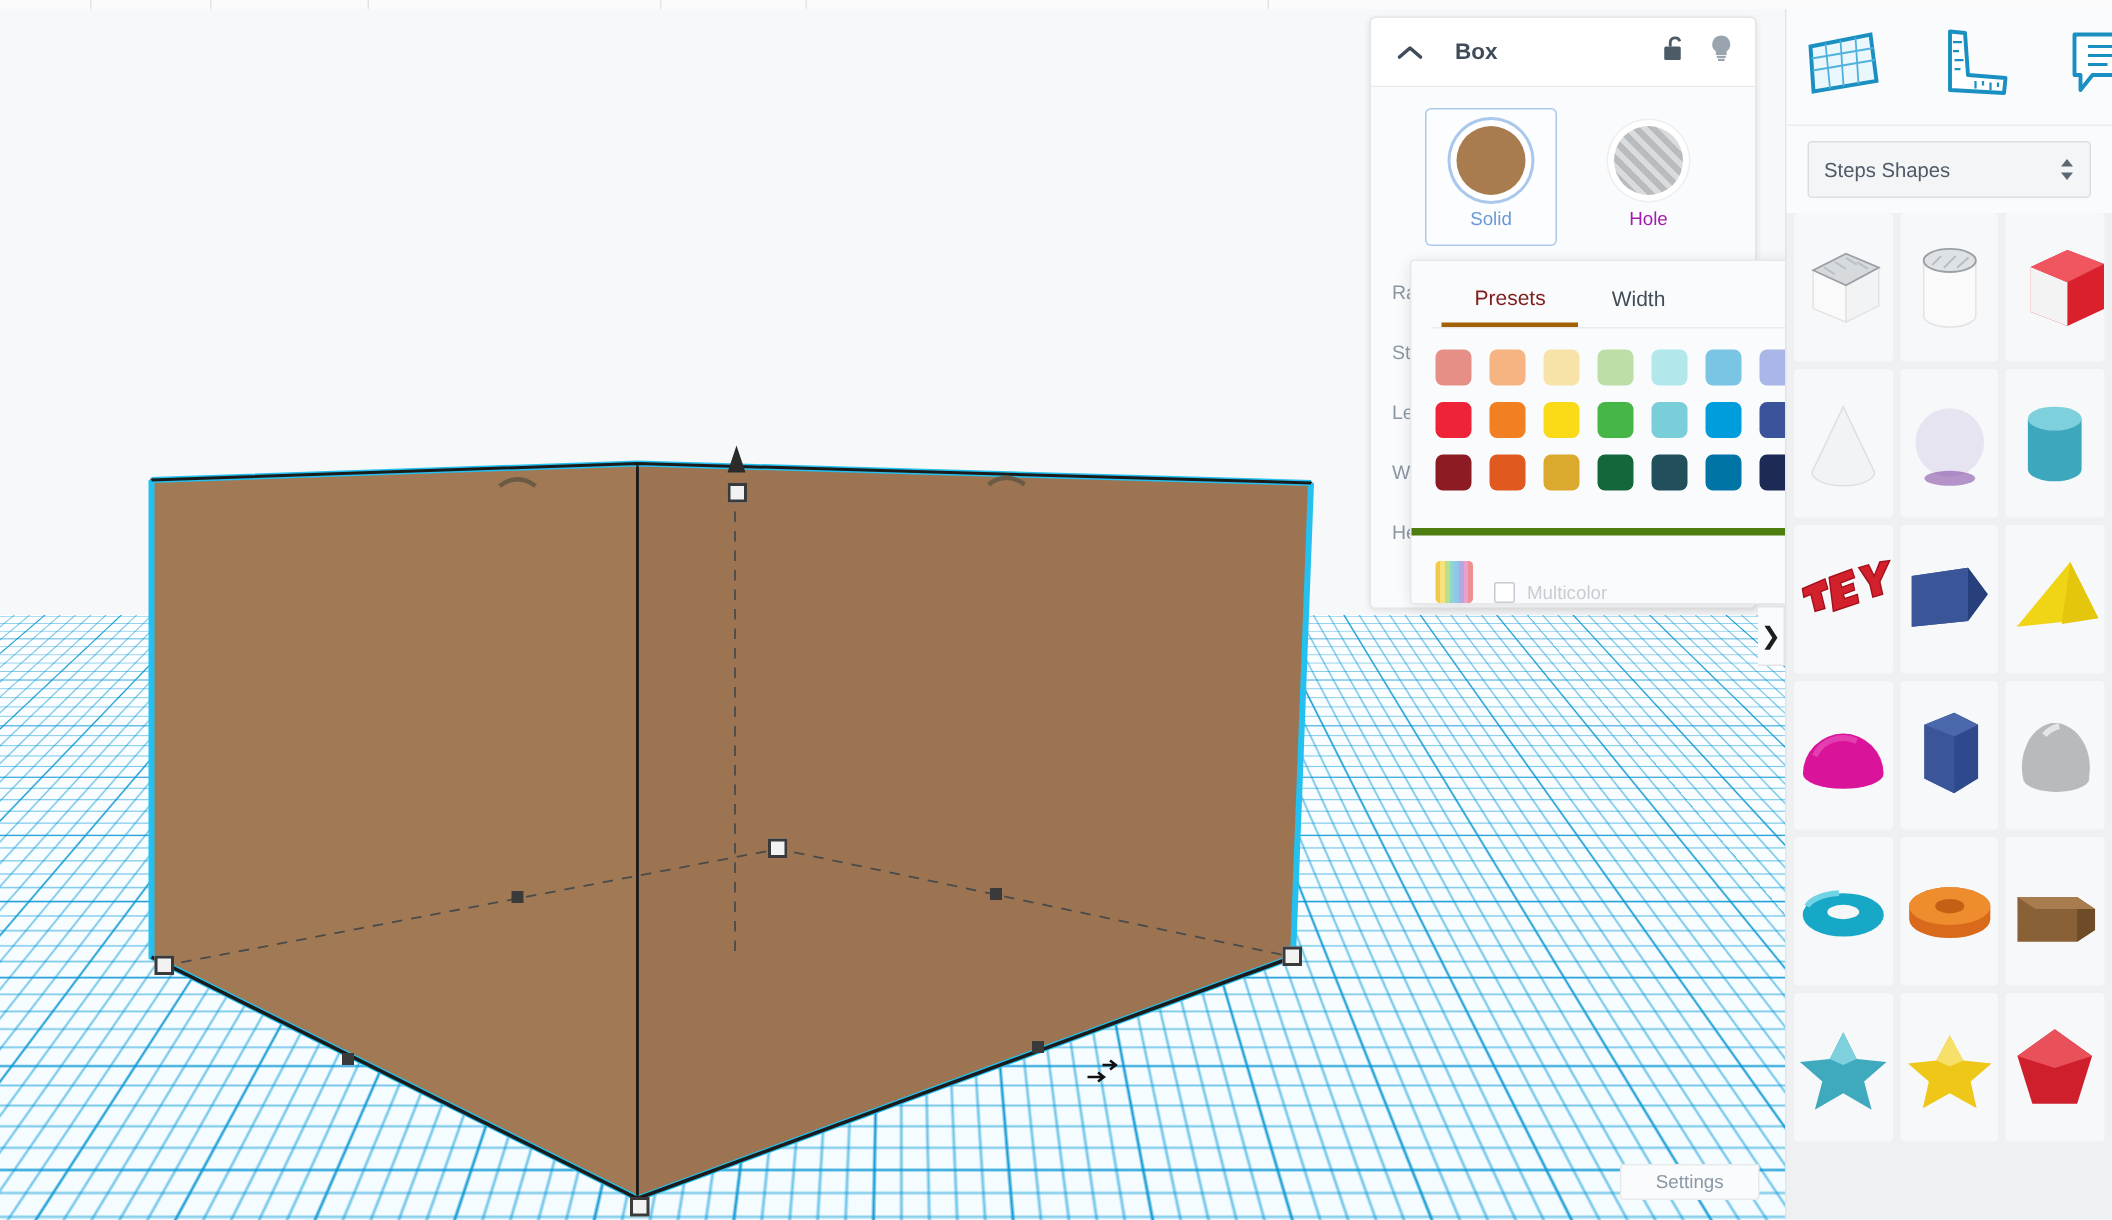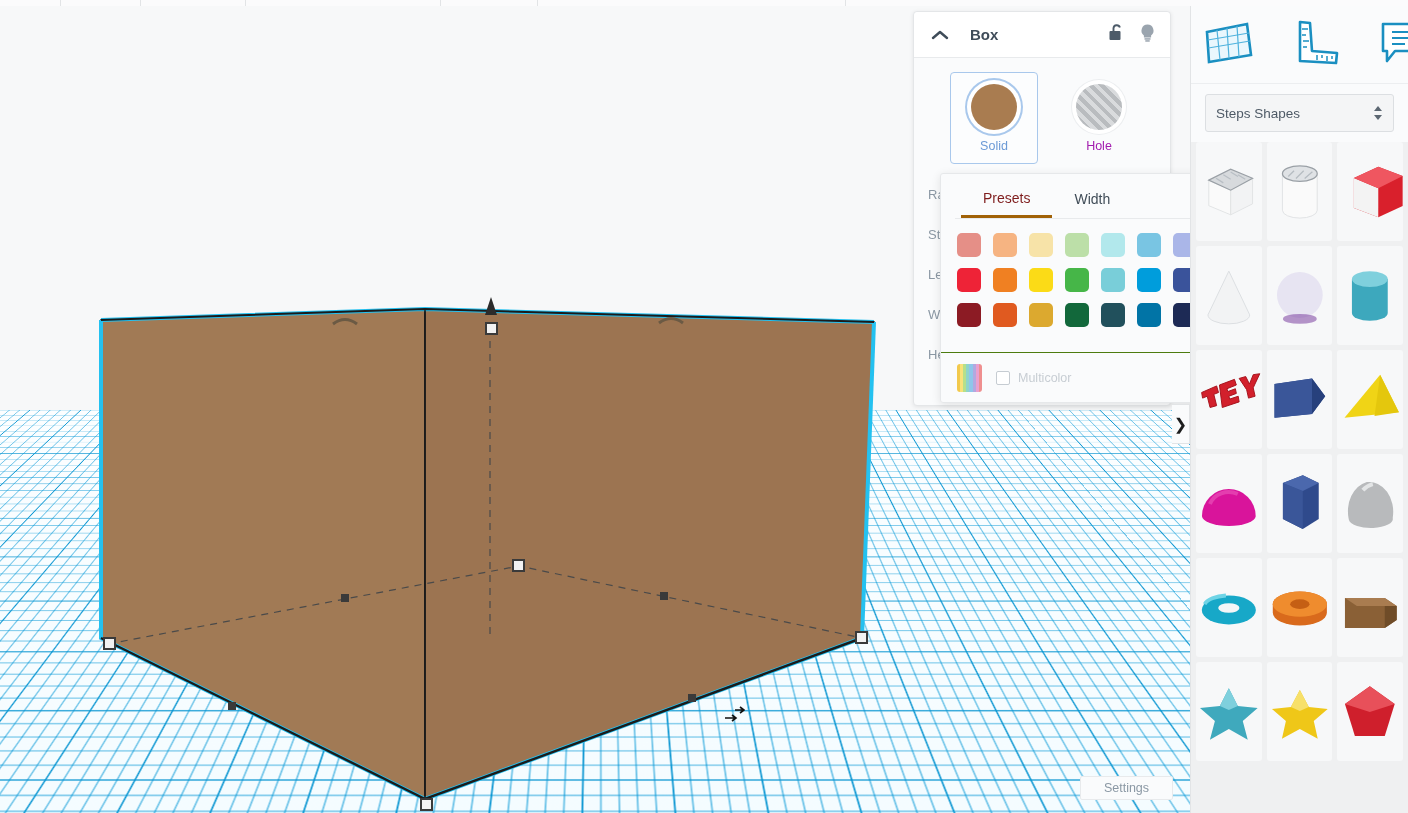--- a/index.html
+++ b/index.html
@@ -117,21 +117,21 @@
   .cp-row { display:flex; gap:12px; }
   .sw {
     width:24px; height:24px; border-radius:5px; cursor:pointer; flex:none;
   }
   .sw.white { background:#fdfdfd; border:1px solid #d8dde1; }
   .sw-sel {
     outline:2px solid #7aa9e0; outline-offset:3px; border-radius:6px;
   }
   .cp-foot {
     position:absolute; left:0; bottom:0; width:100%; height:50px;
-    border-top:1px solid #4d7c0f; display:flex; align-items:center; padding:0 16px;
+    border-top:5px solid #4d7c0f; display:flex; align-items:flex-end; padding:0 16px;
   }
   .rainbow {
     width:25px; height:28px; border-radius:3px;
     background:linear-gradient(to right,
       #f2c94c 0 12.5%, #f8e27a 12.5% 25%, #b6e08a 25% 37.5%, #8fd5c8 37.5% 50%,
       #8fc6ea 50% 62.5%, #b3a8e0 62.5% 75%, #e9a0cf 75% 87.5%, #ef8f8f 87.5% 100%);
   }
   .chk {
     width:14px; height:14px; border:1.5px solid #c6ccd2; border-radius:2px;
     background:#fff; flex:none;

